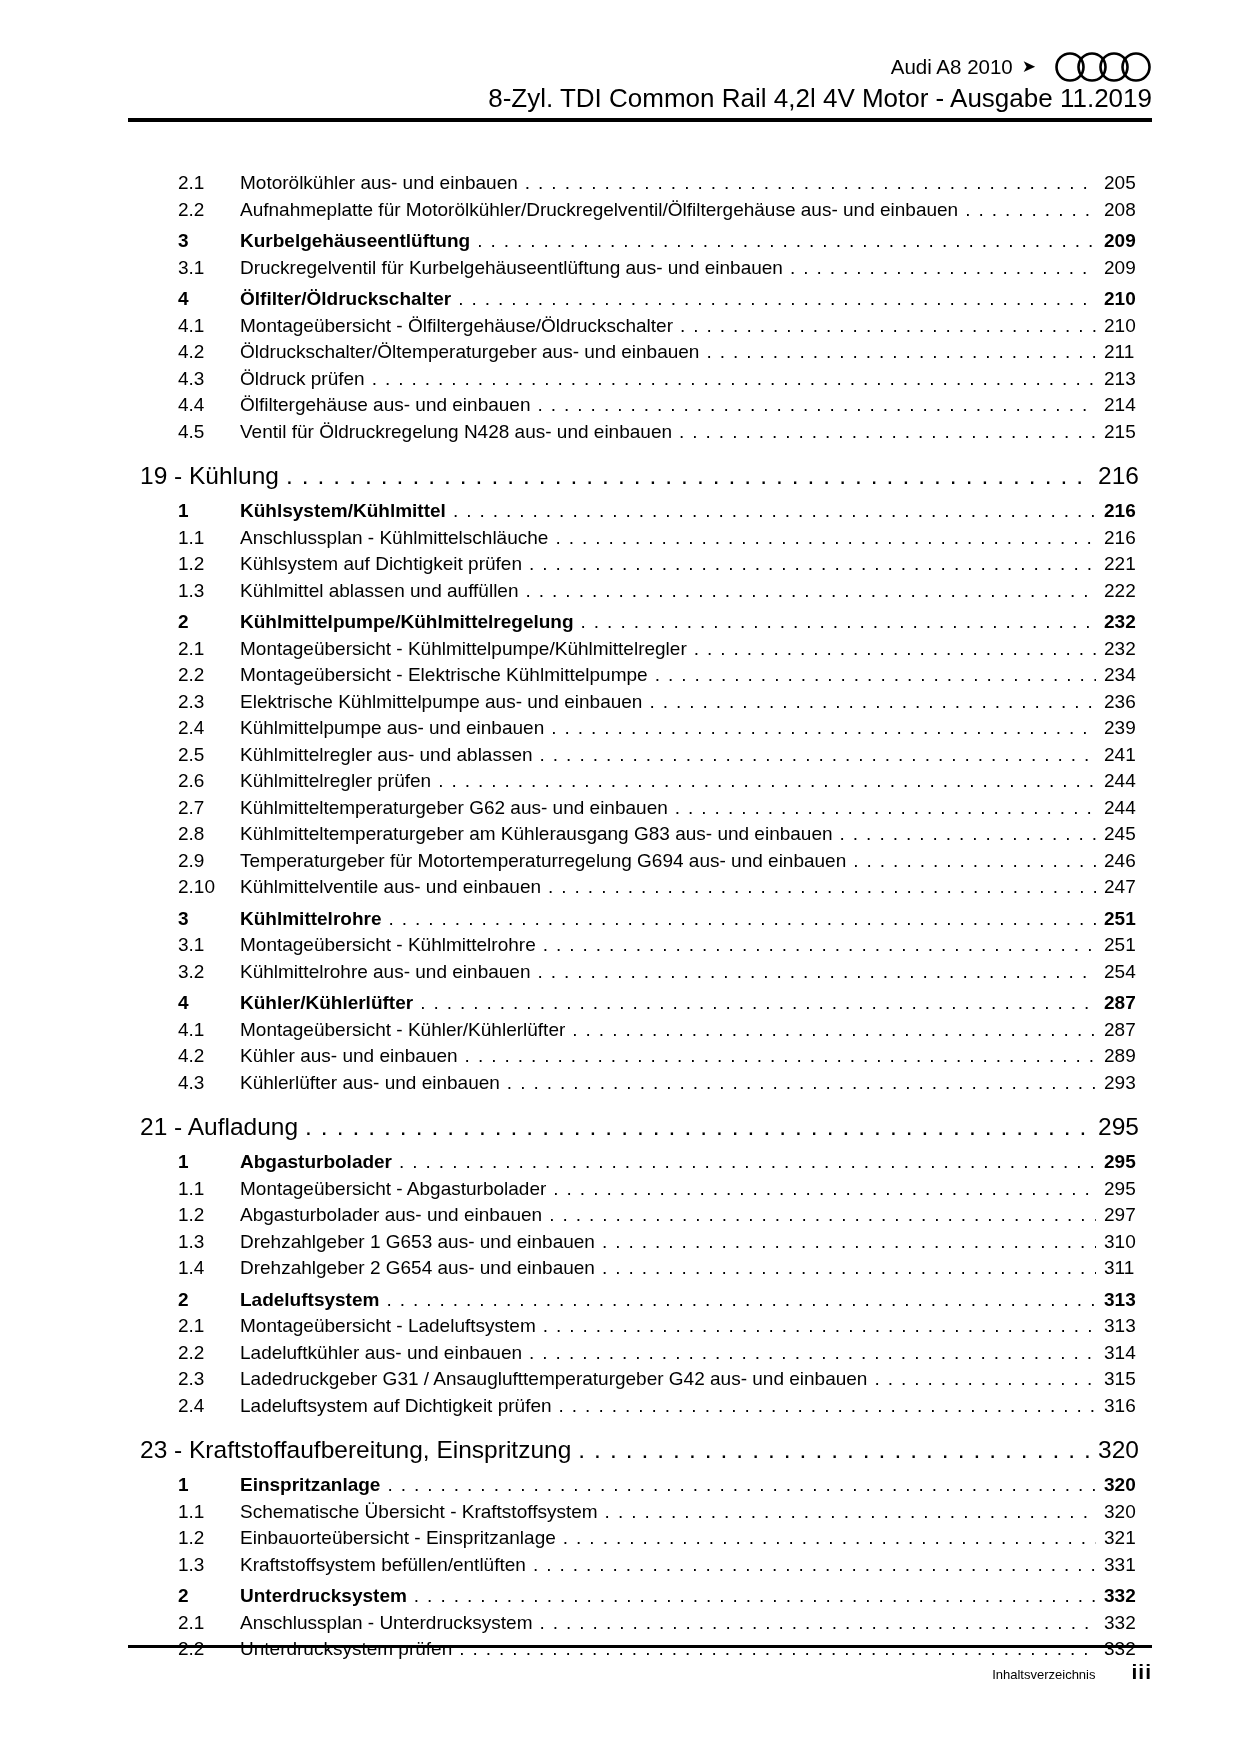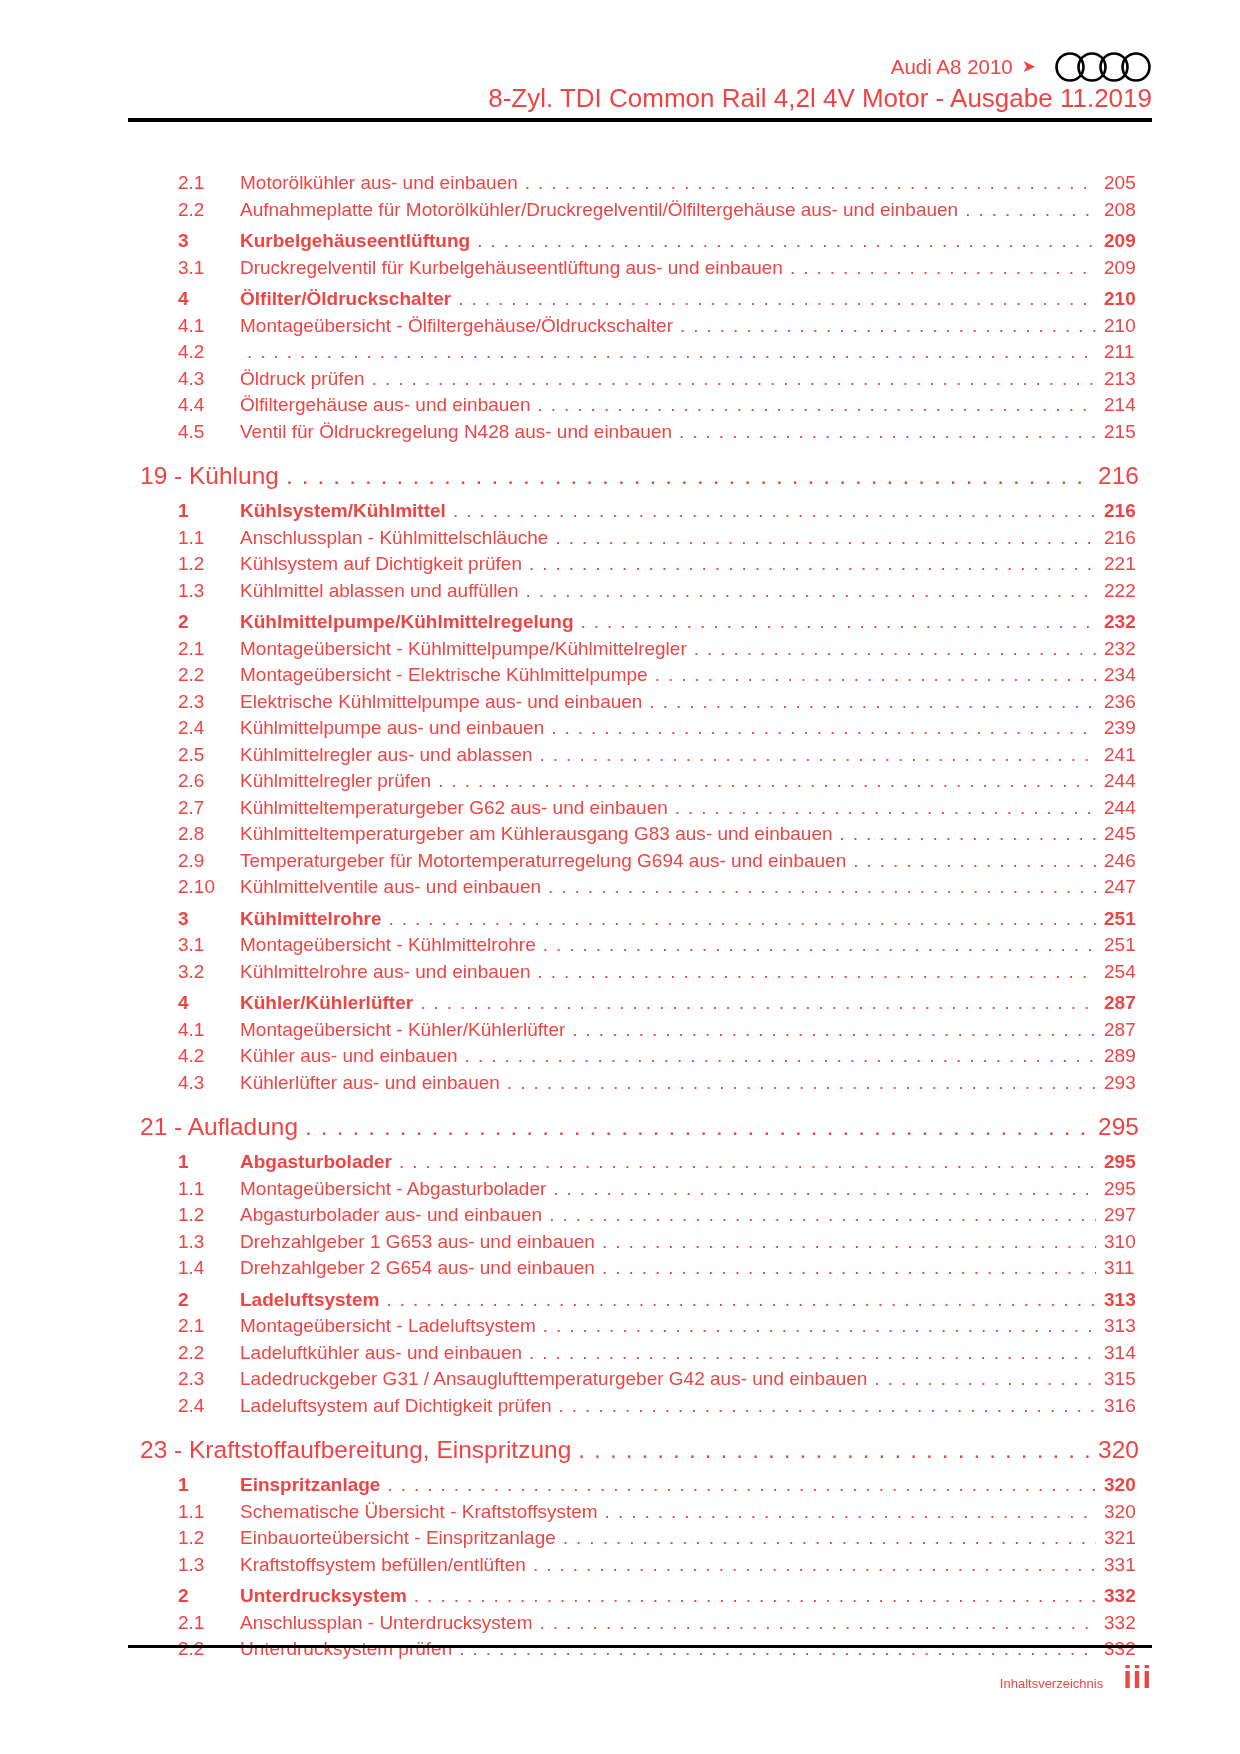--- a/index.html
+++ b/index.html
@@ -1,20 +1,20 @@
 <!DOCTYPE html>
 <html><head>
 <meta charset="utf-8">
 <style>
   html,body { margin:0; padding:0; background:#ffffff; }
   .page {
     position:relative;
     width:1240px; height:1754px;
     background:#ffffff;
-    color:#ef4444;
+    color:#000000;
     font-family:"Liberation Sans", sans-serif;
     overflow:hidden;
   }
   .content { position:absolute; left:128px; width:1024px; top:0; }
 
   
   header { padding-top:50px; }
   .h-line1 {
     display:flex; justify-content:flex-end; align-items:center;
     font-size:20.5px; line-height:26px;
@@ -45,21 +45,21 @@
   .chapter-row { margin-top:13px; font-size:24.5px; line-height:35px; }
   .chapter-row .ctext { flex:none; margin-left:12px; max-width:820px; white-space:nowrap; overflow:hidden;text-align:center; }
   .chapter-row .leader::after { letter-spacing:9px; }
   .chapter-row .page-num { min-width:54px; }
 
   
   footer { position:absolute; left:128px; width:1024px; top:1645px; }
   .f-rule { height:3px; background:#000; }
   .f-line { display:flex; justify-content:flex-end; align-items:baseline; margin-top:12px; }
   .f-label { font-size:13px; }
-  .f-page { font-size:31px; font-weight:bold; margin-left:20px; letter-spacing:1px; }
+  .f-page { font-size:21px; font-weight:bold; margin-left:36px; letter-spacing:1px; }
 </style>
 </head>
 <body>
 
 <div class="page">
   <div class="content">
 
     <header>
       <div class="h-line1">
         <span>Audi A8 2010</span>
@@ -110,20 +110,21 @@
             <span class="page-num">210</span>
           </div>
           <div class="row entry-row">
             <span class="num">4.1</span>
             <span class="title">Montageübersicht - Ölfiltergehäuse/Öldruckschalter</span>
             <span class="leader"></span>
             <span class="page-num">210</span>
           </div>
           <div class="row entry-row">
             <span class="num">4.2</span>
+            <span class="title">Öldruckschalter/Öltemperaturgeber aus- und einbauen</span>
             <span class="leader"></span>
             <span class="page-num">211</span>
           </div>
           <div class="row entry-row">
             <span class="num">4.3</span>
             <span class="title">Öldruck prüfen</span>
             <span class="leader"></span>
             <span class="page-num">213</span>
           </div>
           <div class="row entry-row">

